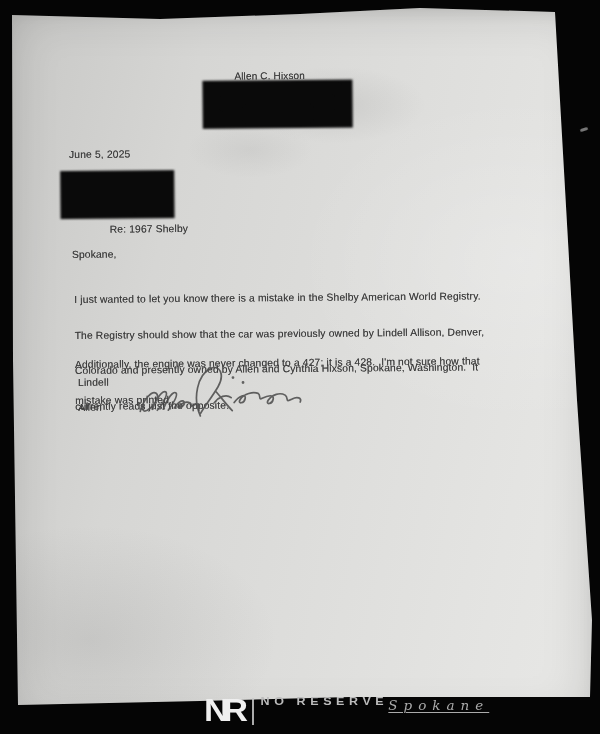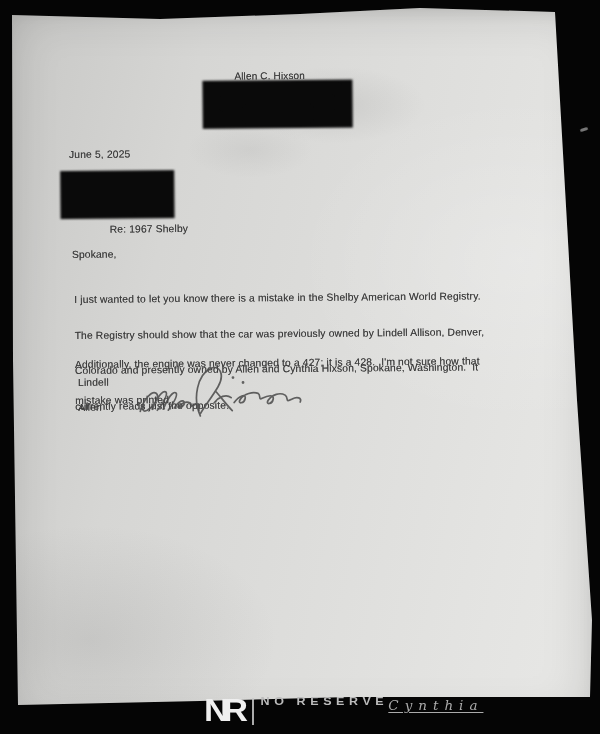--- a/index.html
+++ b/index.html
@@ -151,17 +151,17 @@
 
   </div>
 
   <div class="speck"></div>
 
   <div class="logo">
     <div class="nr">NR</div>
     <div class="logo-bar"></div>
     <div class="brand">
       <div class="brand-name">NO RESERVE</div>
-      <div class="brand-tagline">Cynthia</div>
+      <div class="brand-tagline">Spokane</div>
     </div>
   </div>
 
 </div>
 
 </body></html>

